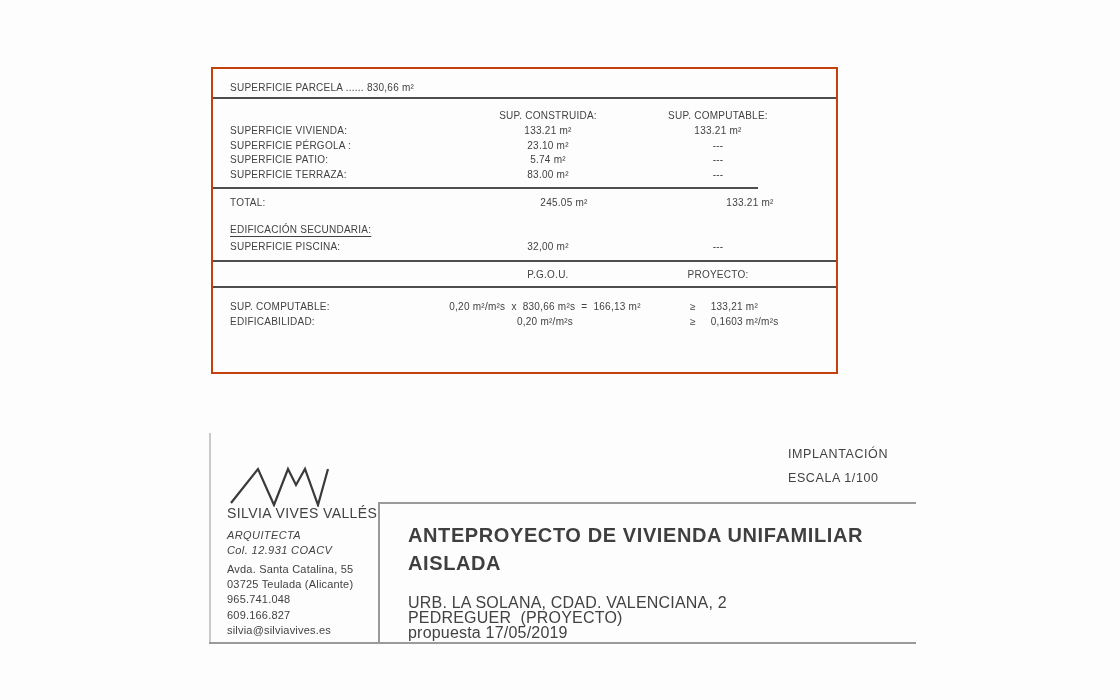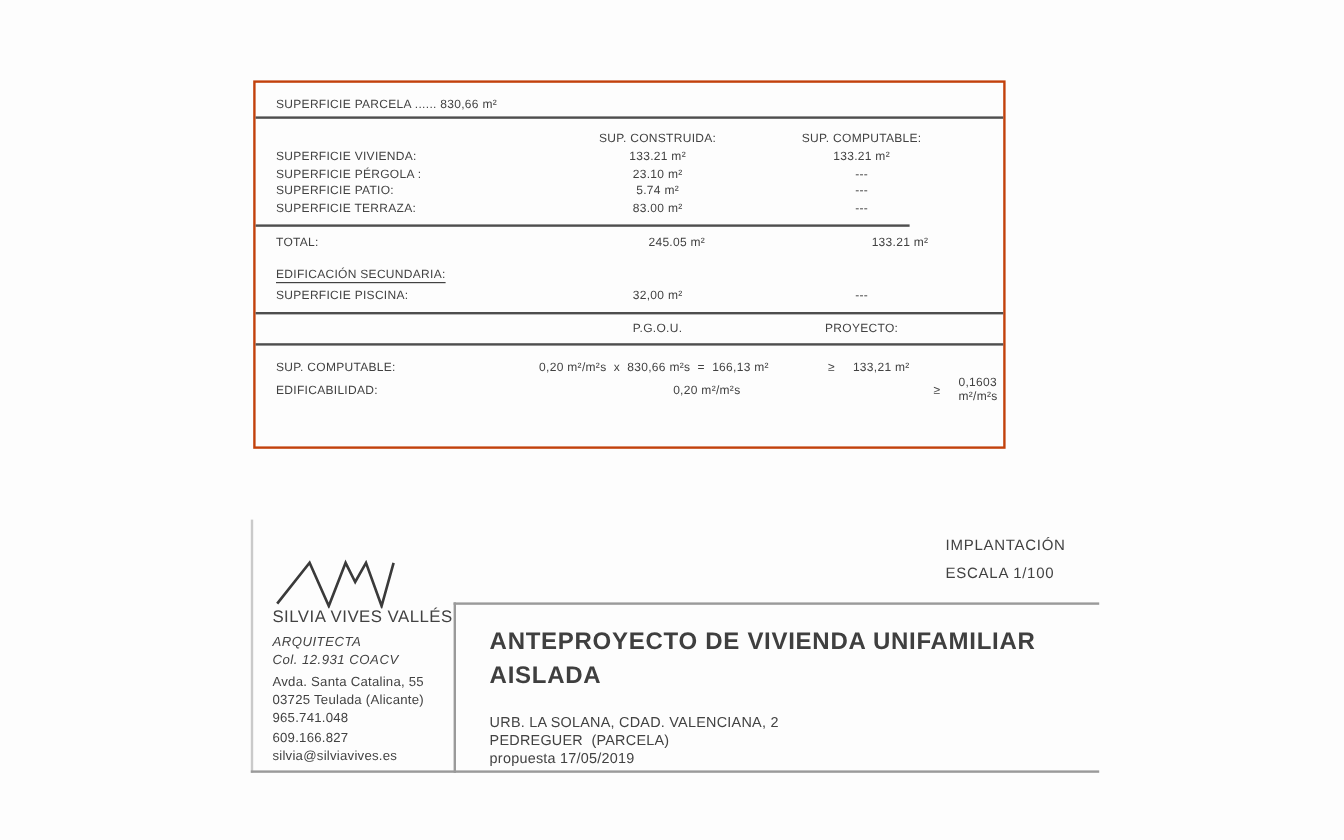--- a/index.html
+++ b/index.html
@@ -37,21 +37,21 @@
   .r-planta   { margin-top:7px; height:15px; display:flex; padding-left:17px; }
   .r-item     { height:14.8px; }
   .sep-part   { margin-top:5px; }
   .r-total    { margin-top:6px; height:15px;gap:16px; }
   .r-edif     { margin-top:14px; height:15px; display:flex; padding-left:17px; }
   .r-piscina  { height:15px; }
   .sep-pgou-a { margin-top:6px; }
   .r-pgou     { margin-top:5px; height:15px; }
   .sep-pgou-b { margin-top:4px; }
   .r-f1       { margin-top:11px; height:15px; }
-  .r-f2       { height:15px;gap:44px; }
+  .r-f2       { height:15px; }
 
   
   .vline-left { position:absolute; left:209px; top:433px; width:2px; height:211px; background:#cacaca; }
   .tb-top     { position:absolute; left:378px; top:502px; width:538px; height:2px; background:#9a9a9a; }
   .tb-left    { position:absolute; left:378px; top:502px; width:2px; height:142px; background:#9a9a9a; }
   .tb-bottom  { position:absolute; left:209px; top:642px; width:707px; height:2px; background:#9a9a9a; }
 
   .logo { position:absolute; left:228px; top:451px; }
 
   .arch-name  { position:absolute; left:227px; top:505px; font-size:14px; letter-spacing:.4px; }
@@ -60,21 +60,21 @@
 
   .drawing-name  { position:absolute; left:788px; top:447px; font-size:12.5px; letter-spacing:.6px; }
   .drawing-scale { position:absolute; left:788px; top:471px; font-size:12.5px; letter-spacing:.6px; }
 
   .proj-title {
     position:absolute; left:408px; top:521px; width:500px;
     font-size:20px; letter-spacing:.6px; line-height:28px; color:#3f3f3f;font-weight:bold;
   }
   .proj-loc {
     position:absolute; left:408px; top:595px;
-    font-size:12px; letter-spacing:.2px; line-height:15.2px;
+    font-size:16px; letter-spacing:.2px; line-height:15.2px;
   }
 </style>
 </head>
 <body>
 
 <div class="area-table">
 
   <div class="r-parcela">
     <span>SUPERFICIE PARCELA ...... 830,66 m²</span>
   </div>
@@ -182,15 +182,15 @@
 <div class="drawing-name">IMPLANTACIÓN</div>
 <div class="drawing-scale">ESCALA 1/100</div>
 
 <div class="proj-title">
   <div>ANTEPROYECTO DE VIVIENDA UNIFAMILIAR</div>
   <div>AISLADA</div>
 </div>
 
 <div class="proj-loc">
   <div class="pre">URB. LA SOLANA, CDAD. VALENCIANA, 2</div>
-  <div class="pre">PEDREGUER  (PARCELA)</div>
+  <div class="pre">PEDREGUER  (PROYECTO)</div>
   <div class="pre">propuesta 17/05/2019</div>
 </div>
 
 </body></html>

